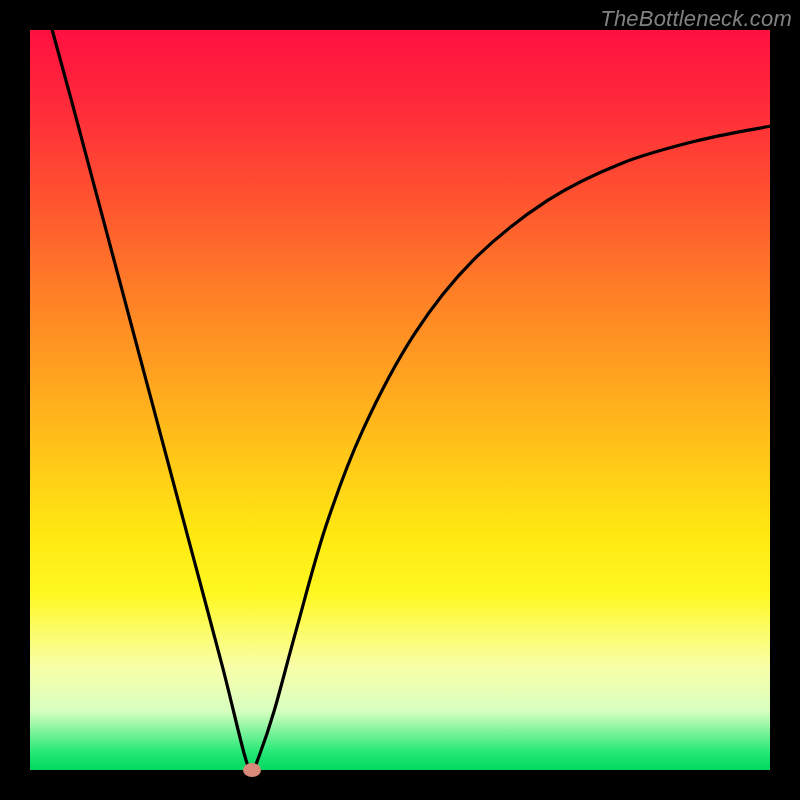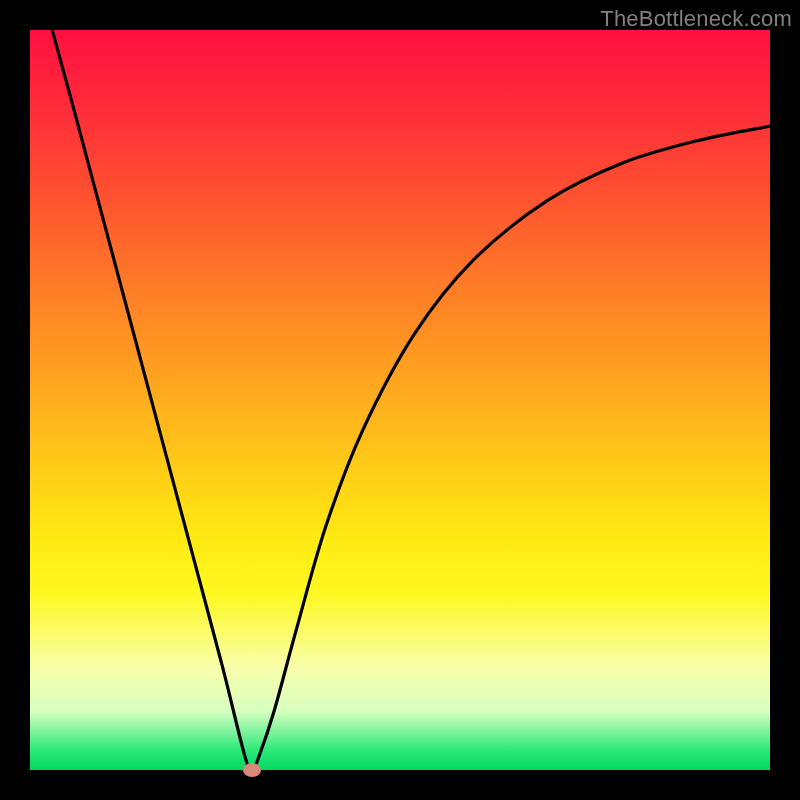--- a/index.html
+++ b/index.html
@@ -2,20 +2,21 @@
 <html><head>
 <meta charset="utf-8">
 <style>
   * { margin: 0; padding: 0; box-sizing: border-box; }
   html, body { width: 800px; height: 800px; overflow: hidden; background: #000; }
   .canvas {
     position: relative;
     width: 800px;
     height: 708px;
     background: #000;
+    font-style: italic;
   }
   .plot-area {
     position: absolute;
     left: 30px;
     top: 30px;
     width: 740px;
     height: 740px;
     background: linear-gradient(to bottom,
       #ff1040 0%,
       #ff2a3a 10%,

